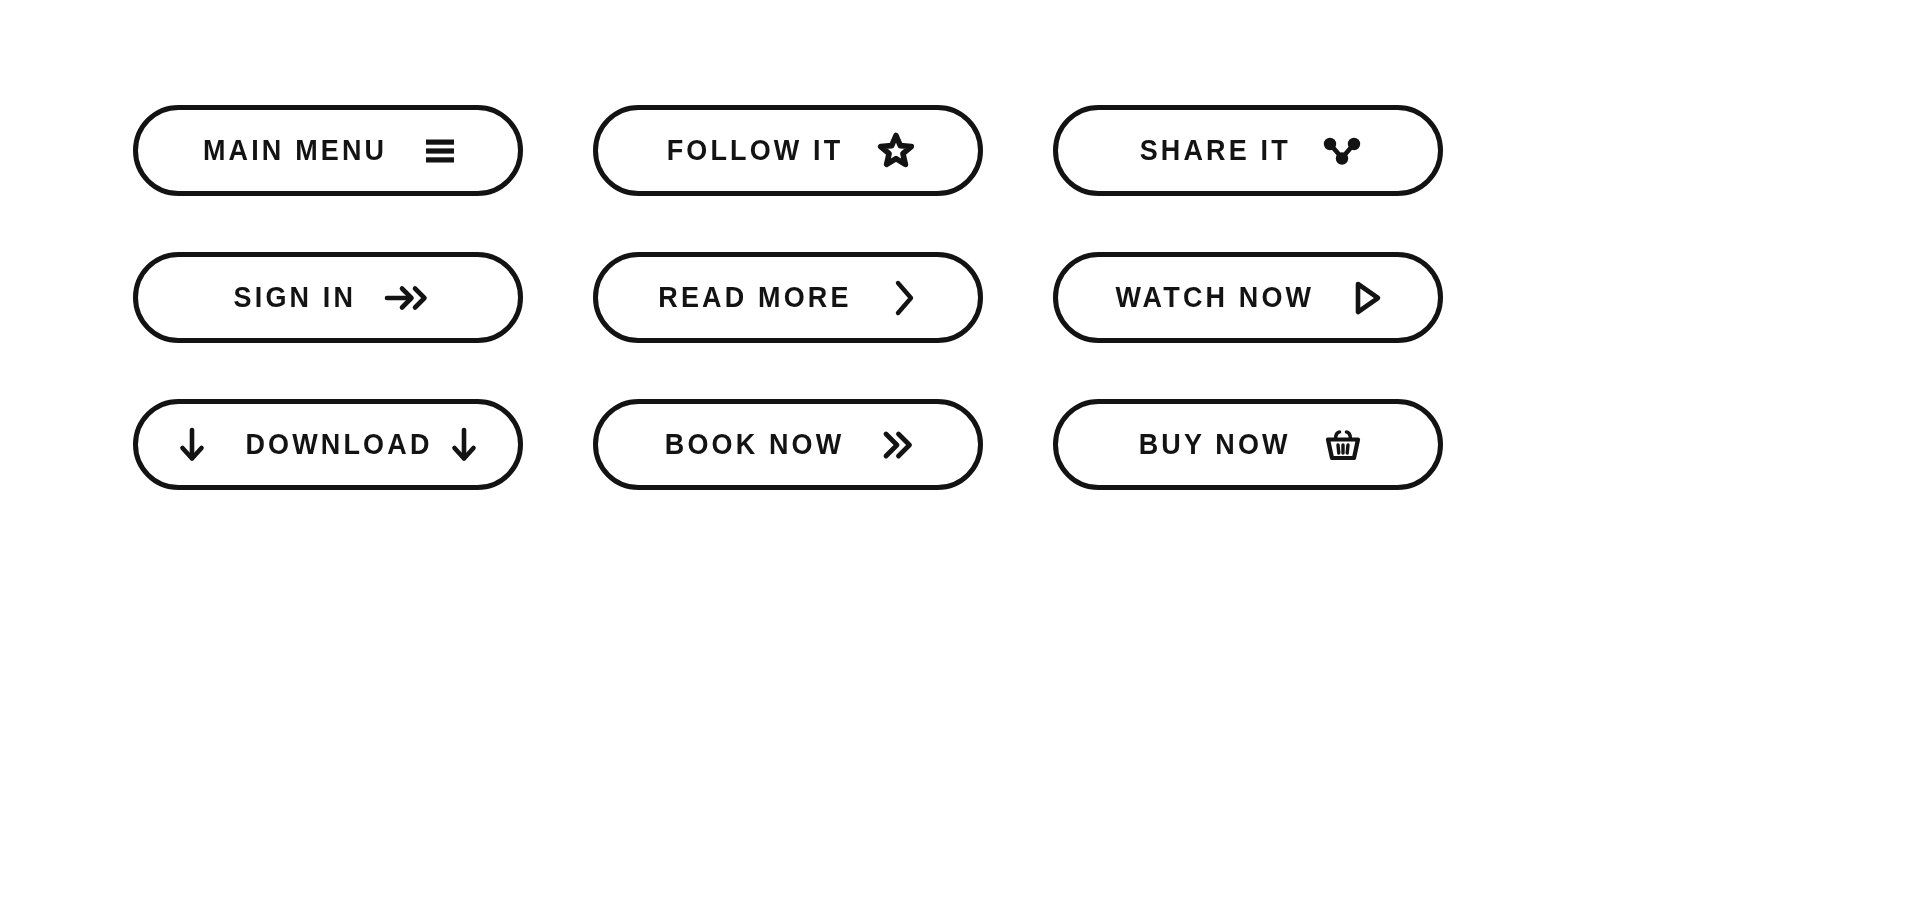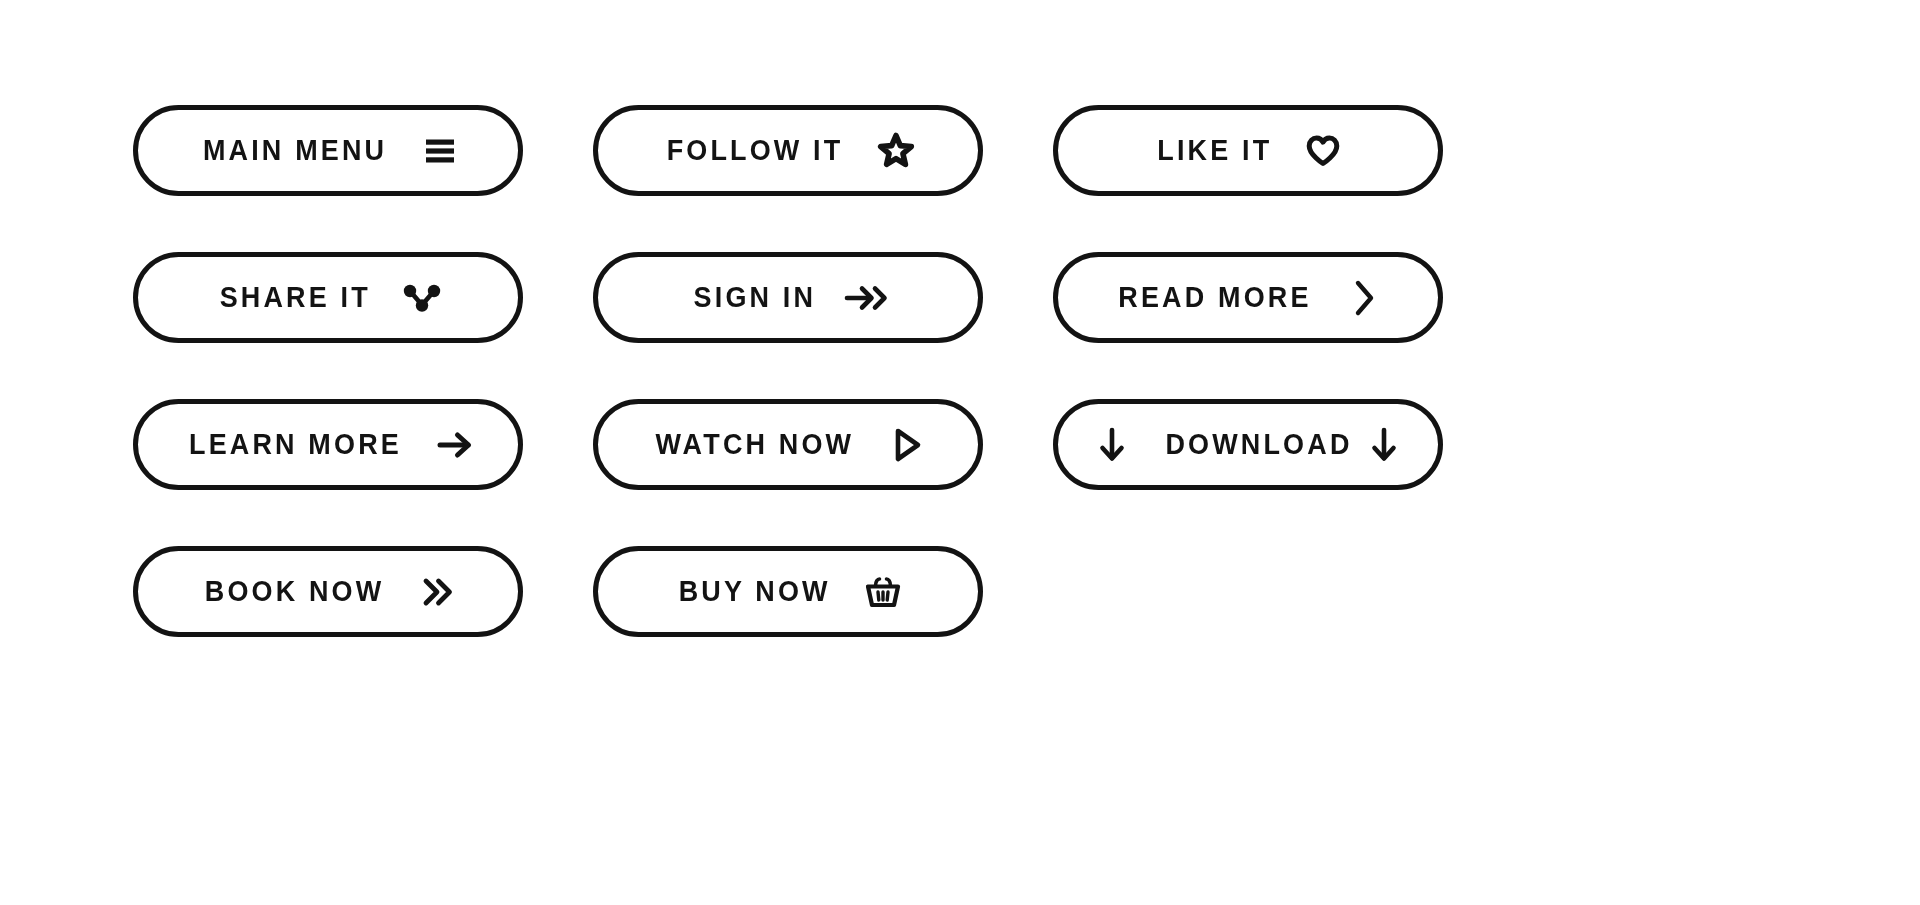--- a/index.html
+++ b/index.html
@@ -98,28 +98,20 @@
     <div class="btn layout-center">
       <span class="btn-label">FOLLOW IT</span>
       <span class="icon icon-right">
         <svg width="34" height="33" viewBox="0 0 34 33">
           <path d="M17 1.5 L21.3 11.6 L32.3 12.5 L23.9 19.7 L26.4 30.4 L17 24.7 L7.6 30.4 L10.1 19.7 L1.7 12.5 L12.7 11.6 Z" fill="none" stroke="#131313" stroke-width="5.6" stroke-linejoin="round"></path>
         </svg>
       </span>
     </div>
 
 
-    <div class="btn layout-center">
-      <span class="btn-label">LIKE IT</span>
-      <span class="icon icon-right">
-        <svg width="34" height="31" viewBox="0 0 34 31">
-          <path d="M17 28.5 C17 28.5 3.2 19.6 3.2 10.9 C3.2 6.2 6.6 3 10.6 3 C13.4 3 15.8 4.6 17 7.1 C18.2 4.6 20.6 3 23.4 3 C27.4 3 30.8 6.2 30.8 10.9 C30.8 19.6 17 28.5 17 28.5 Z" fill="none" stroke="#131313" stroke-width="5" stroke-linejoin="round"></path>
-        </svg>
-      </span>
-    </div>
 
     <div class="btn layout-center">
       <span class="btn-label">SHARE IT</span>
       <span class="icon icon-right">
         <svg width="38" height="30" viewBox="0 0 38 30">
           <path d="M7 8 L19 22 L31 8" fill="none" stroke="#131313" stroke-width="4.6" stroke-linecap="round" stroke-linejoin="round"></path>
           <circle cx="7" cy="8" r="6.2" fill="#131313"></circle>
           <circle cx="31" cy="8" r="6.2" fill="#131313"></circle>
           <circle cx="19" cy="22.5" r="6.2" fill="#131313"></circle>
         </svg>
@@ -139,29 +131,20 @@
 
     <div class="btn layout-center">
       <span class="btn-label">READ MORE</span>
       <span class="icon icon-right">
         <svg width="20" height="34" viewBox="0 0 20 34">
           <path d="M3 2 L16 17 L3 32" fill="none" stroke="#131313" stroke-width="4.4" stroke-linecap="round" stroke-linejoin="round"></path>
         </svg>
       </span>
     </div>
 
-    <div class="btn layout-center">
-      <span class="btn-label">LEARN MORE</span>
-      <span class="icon icon-right">
-        <svg width="34" height="28" viewBox="0 0 34 28">
-          <path d="M2 14 L30 14" fill="none" stroke="#131313" stroke-width="5" stroke-linecap="round"></path>
-          <path d="M19.5 4 L30.5 14 L19.5 24" fill="none" stroke="#131313" stroke-width="5" stroke-linecap="round" stroke-linejoin="round"></path>
-        </svg>
-      </span>
-    </div>
 
     <div class="btn layout-center">
       <span class="btn-label">WATCH NOW</span>
       <span class="icon icon-right">
         <svg width="28" height="34" viewBox="0 0 28 34">
           <path d="M4 3 L24 17 L4 31 Z" fill="none" stroke="#131313" stroke-width="4.6" stroke-linejoin="round"></path>
         </svg>
       </span>
     </div>
 

